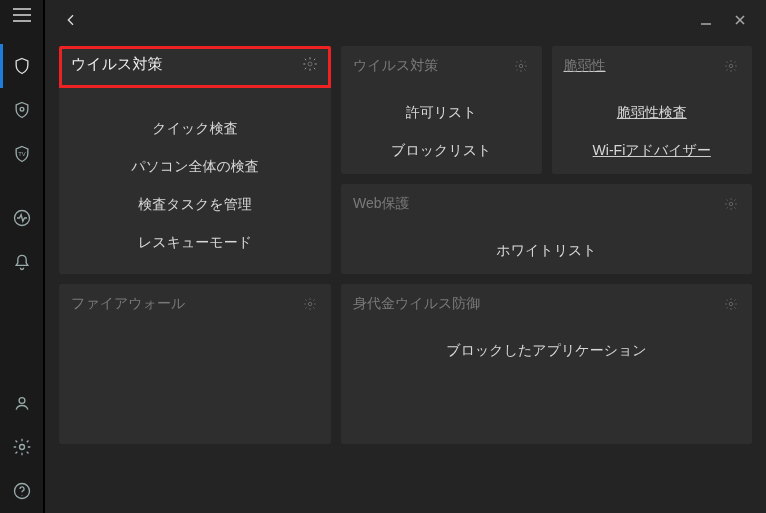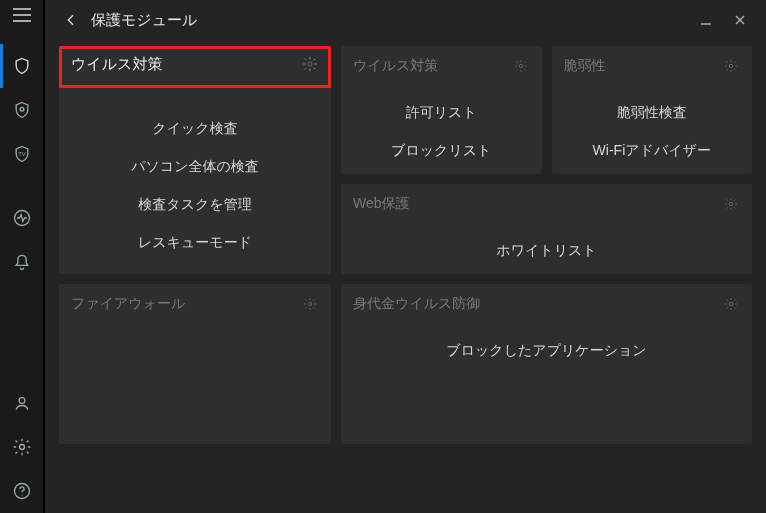--- a/index.html
+++ b/index.html
@@ -114,21 +114,21 @@
     padding: 8px 0 12px 0;
   }
   .card .items .item {
     font-size:14px;
     color:#d8d8d8;
     padding:10px 0;
     cursor:pointer;
   }
   .antivirus { grid-row: 1 / span 3; grid-column:1; display:flex; flex-direction:column;}
   .antispam { grid-row:1; grid-column:2; }
-  .vuln { grid-row:1; grid-column:3; }
+  .vuln { grid-row:1; grid-column:3;text-decoration:underline; }
   .web { grid-row:2; grid-column:2 / span 2; } 
   .firewall { grid-row:3; grid-column:1; }
   .ransom { grid-row:3; grid-column:2 / span 2; }
 
   
   .antivirus { grid-row: 1 / span 2; gap: 20px; }
 </style>
 </head>
 <body>
 
@@ -195,21 +195,20 @@
   </div>
 </div>
 
 <div class="main">
   <div class="titlebar">
     <div class="back">
       <svg viewBox="0 0 24 24" width="16" height="16">
           <path d="M15 5l-7 7 7 7"></path>
         </svg>
     </div>
-    <div class="title">保護モジュール</div>
     <div class="win-controls">
       <span>
         <svg viewBox="0 0 12 12" width="12" height="12">
             <line x1="1" y1="10" x2="11" y2="10" stroke="#aaa" stroke-width="1.5"></line>
           </svg>
       </span>
       <span>
         <svg viewBox="0 0 12 12" width="12" height="12">
             <path d="M2 2l8 8M10 2l-8 8" stroke="#aaa" stroke-width="1.5"></path>
           </svg>

